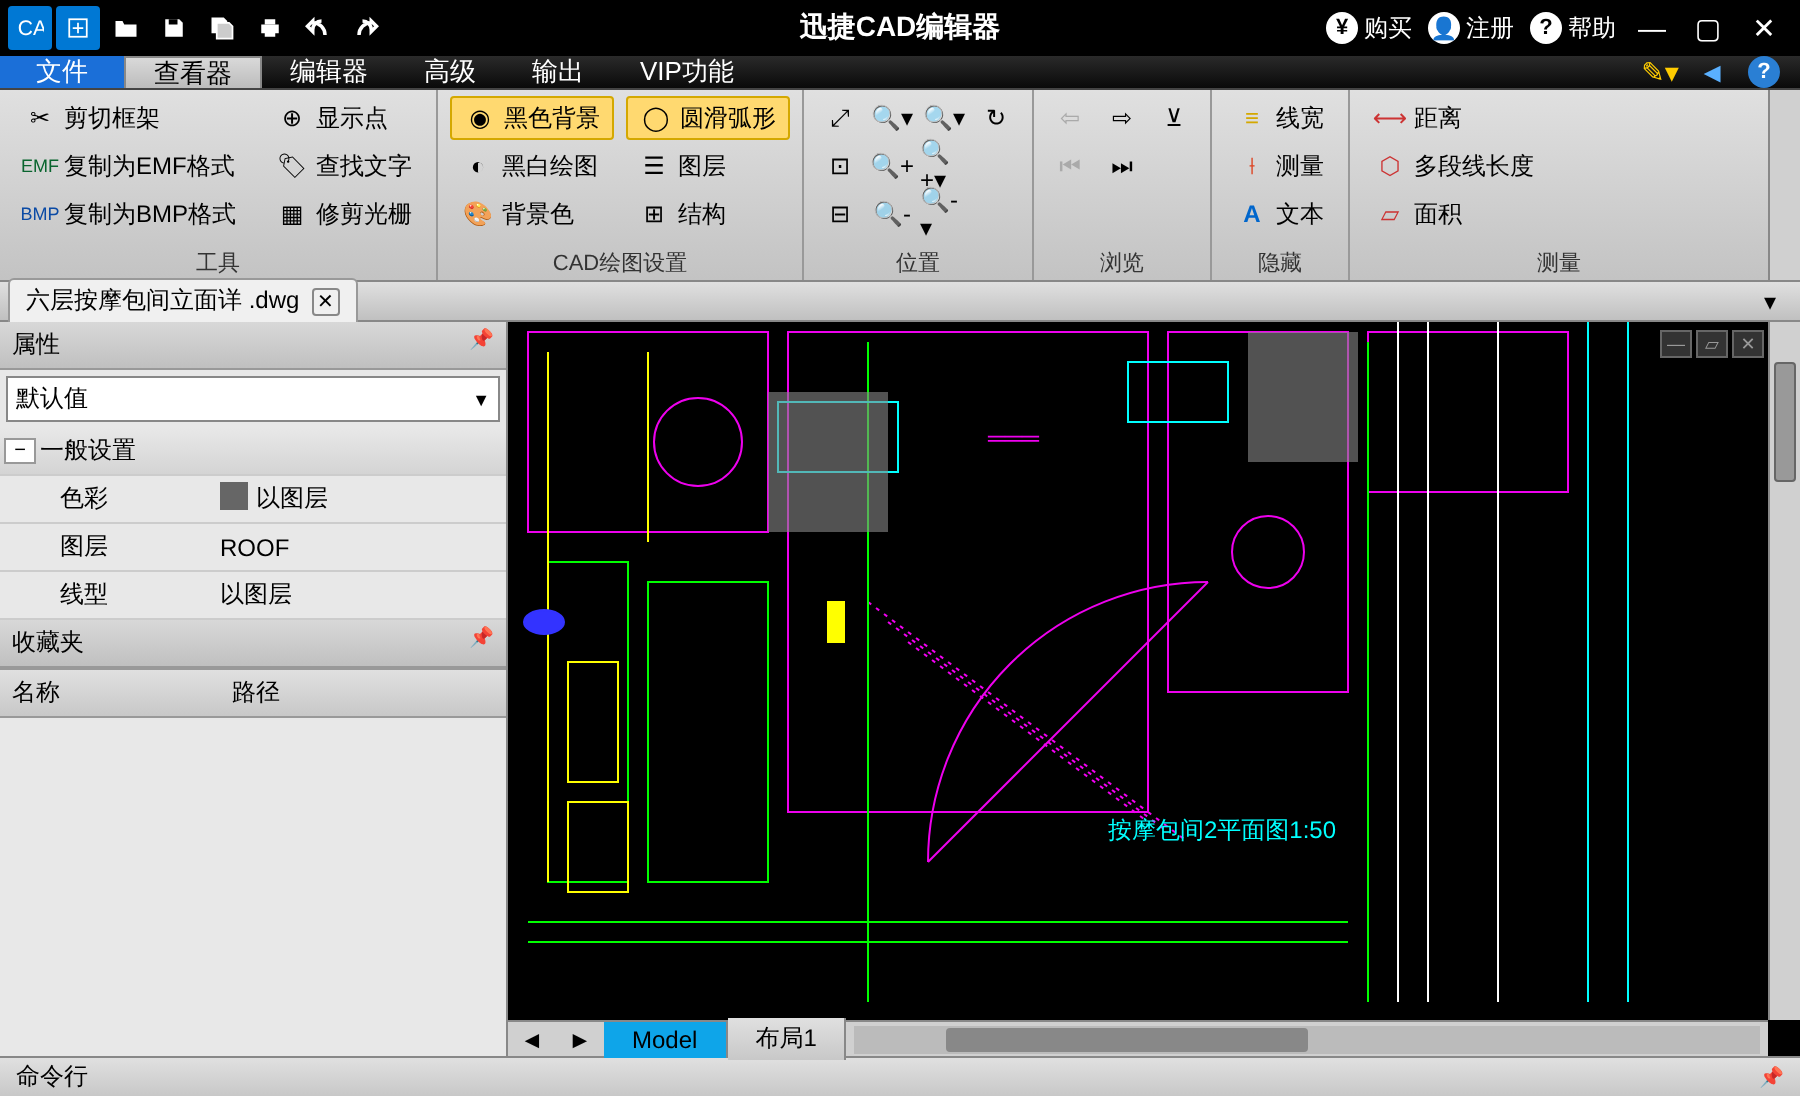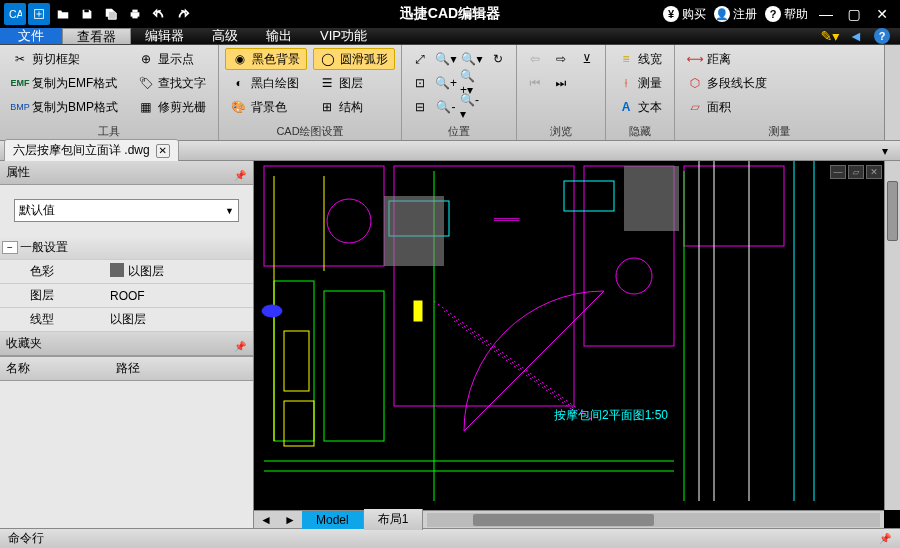--- a/index.html
+++ b/index.html
@@ -25,23 +25,23 @@
 .rbtn{display:flex;align-items:center;gap:4px;padding:2px 6px;cursor:pointer;border-radius:2px;height:22px;white-space:nowrap}
 .rbtn.hi{background:#ffd970;border:1px solid #d4a800}
 .rbtn .ico{width:16px;height:16px;display:flex;align-items:center;justify-content:center}
 .rsmall{width:24px;height:22px;display:flex;align-items:center;justify-content:center;cursor:pointer;border-radius:2px}
 .rglabel{text-align:center;font-size:11px;color:#333;margin-top:auto;padding-top:2px}
 .doctab{height:20px;background:linear-gradient(#e0e0e0,#c0c0c0);display:flex;align-items:center;border-bottom:1px solid #888}
 .dtab{background:#f0f0f0;border:1px solid #999;padding:2px 8px;margin-left:4px;display:flex;align-items:center;gap:6px;border-radius:3px 3px 0 0}
 .dtab .x{width:14px;height:14px;border:1px solid #888;border-radius:2px;display:flex;align-items:center;justify-content:center;font-size:10px;cursor:pointer}
 .workarea{flex:1;display:flex;min-height:0}
 .sidepanel{width:254px;background:#e8e8e8;display:flex;flex-direction:column;border-right:1px solid #888}
-.panelhdr{background:linear-gradient(#d8d8d8,#c0c0c0);padding:3px 6px;border-bottom:1px solid #999;display:flex;align-items:flex-end;justify-content:space-between;font-size:11px}
+.panelhdr{background:linear-gradient(#d8d8d8,#c0c0c0);padding:3px 6px;border-bottom:1px solid #999;display:flex;align-items:flex-start;justify-content:space-between;font-size:11px}
 .pin{font-size:10px;cursor:pointer}
-.dropdown{margin:14px;display:flex;align-items:center;border:1px solid #888;background:#fff;padding:2px 4px;cursor:pointer}
+.dropdown{margin:3px;display:flex;align-items:center;border:1px solid #888;background:#fff;padding:2px 4px;cursor:pointer}
 .dropdown .dd{margin-left:auto;font-size:9px}
 .proplist{flex:0 0 auto}
 .prow{display:flex;align-items:center;border-bottom:1px solid #ccc;height:24px}
 .prow.h{background:linear-gradient(#e8e8e8,#d4d4d4);font-weight:normal}
 .prow .exp{width:16px;text-align:center;border:1px solid #999;margin:2px;font-size:10px;cursor:pointer;background:#fff}
 .prow .pk{width:110px;padding-left:30px}
 .prow .pv{flex:1;display:flex;align-items:flex-start;gap:4px}
 .prow .sw{width:14px;height:14px;border:1px solid #666;background:#666}
 .favpanel{}
 .favhdr{display:flex;padding:3px 6px;background:linear-gradient(#e0e0e0,#c8c8c8);border-top:1px solid #999;border-bottom:1px solid #999}
@@ -150,21 +150,21 @@
 
 <div class="ribbon">
   <div class="rgroup">
     <div style="display:flex;gap:8px">
       <div class="rcol">
         <div class="rbtn">
             <span class="ico">✂</span>
             <span>剪切框架</span>
           </div>
         <div class="rbtn">
-            <span class="ico" style="color:#0a652f;font-size:9px;font-weight:bold">EMF</span>
+            <span class="ico" style="color:#0a652f;font-size:9px;font-weight:normal">EMF</span>
             <span>复制为EMF格式</span>
           </div>
         <div class="rbtn">
             <span class="ico" style="color:#0a4aa5;font-size:9px;font-weight:normal">BMP</span>
             <span>复制为BMP格式</span>
           </div>
       </div>
       <div class="rcol">
         <div class="rbtn">
             <span class="ico">⊕</span>

